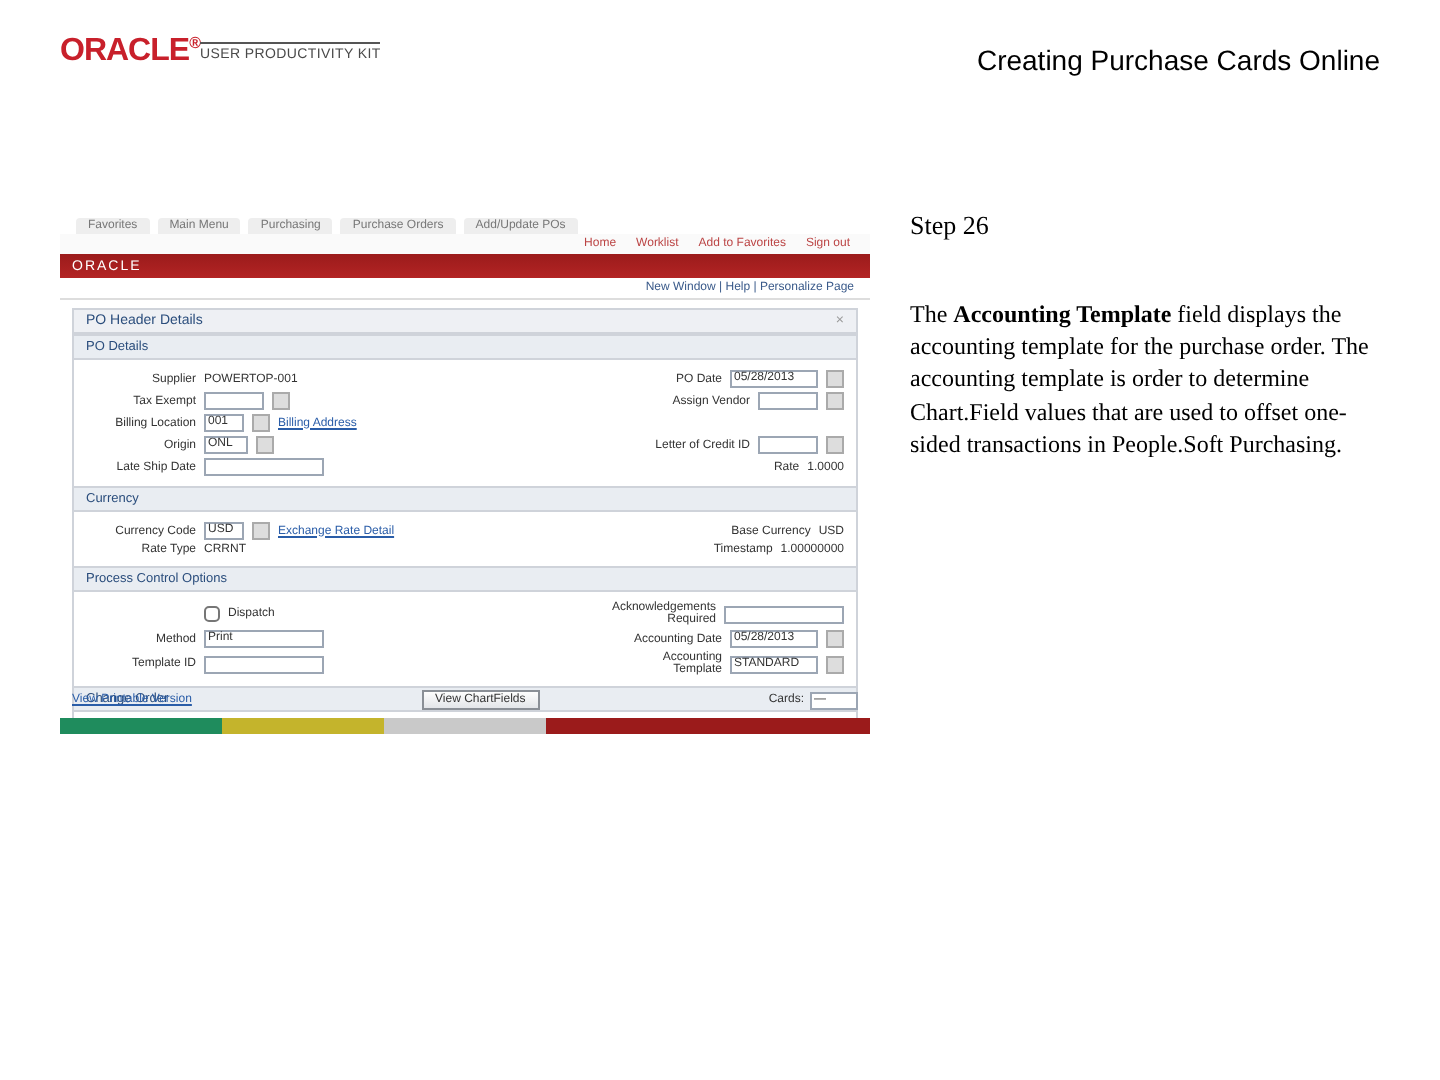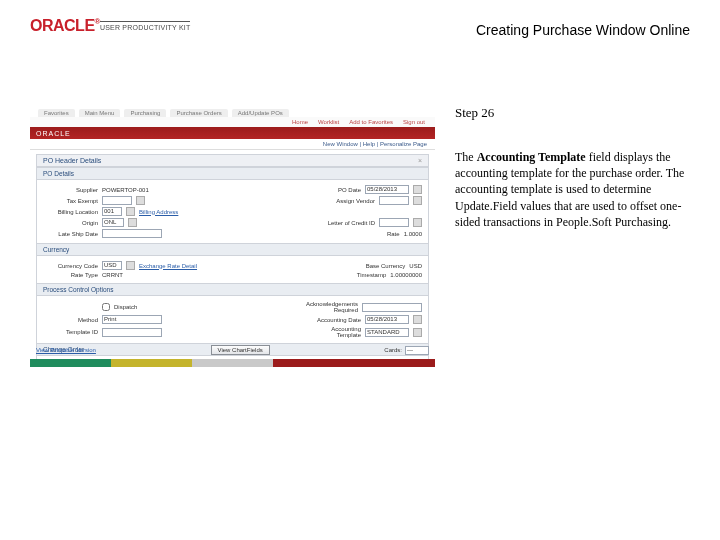--- a/index.html
+++ b/index.html
@@ -146,21 +146,21 @@
 </head>
 <body>
 
 <div class="header">
   <div class="logo-block">
     <div class="oracle-logo">
       <span>ORACLE</span><span class="oracle-logo-r">®</span>
     </div>
     <div class="logo-sub">USER PRODUCTIVITY KIT</div>
   </div>
-  <div class="title">Creating Purchase Window Online</div>
+  <div class="title">Creating Purchase Cards Online</div>
 </div>
 
 <div class="content">
   <div class="screenshot">
     <div class="browser-tabs">
       <span>Favorites</span>
       <span>Main Menu</span>
       <span>Purchasing</span>
       <span>Purchase Orders</span>
       <span>Add/Update POs</span>
@@ -282,16 +282,16 @@
       <div class="b b1"></div>
         <div class="b b2"></div>
         <div class="b b3"></div>
         <div class="b b4"></div>
     </div>
   </div>
 
   <div class="instruction right-text-block">
     <div class="step-title">Step 26</div>
     <p>
-      <span>The </span><b>Accounting Template</b><span> field displays the accounting template for the purchase order. The accounting template is used to determine Update.Field values that are used to offset one-sided transactions in People.Soft Purchasing.</span>
+      <span>The </span><b>Accounting Template</b><span> field displays the accounting template for the purchase order. The accounting template is order to determine Chart.Field values that are used to offset one-sided transactions in People.Soft Purchasing.</span>
     </p>
   </div>
 </div>
 
 </body></html>

